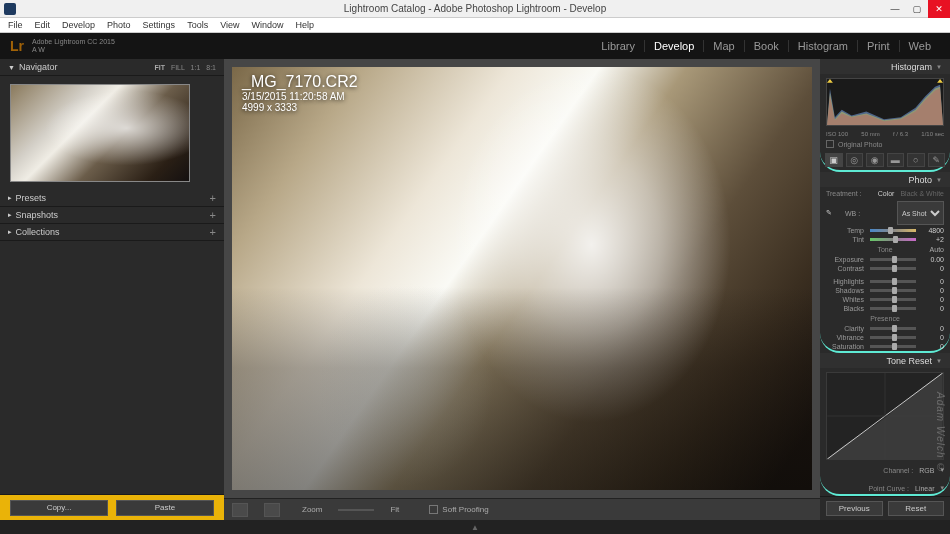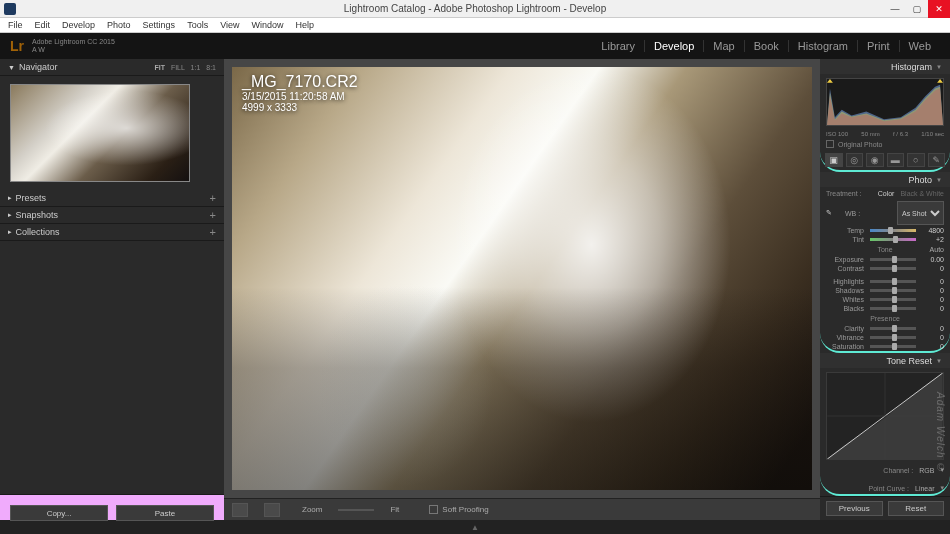--- a/index.html
+++ b/index.html
@@ -39,21 +39,21 @@
 .panel-header .hopts { color: #888; font-size: 7px; }
 .panel-header .hopts span { margin-left: 4px; }
 .panel-header .hopts .active { font-weight: bold; color: #aaa; }
 .panel-header .plus { color: #888; font-size: 11px; }
 
 .thumbnail-box { padding: 8px 10px; }
 .thumbnail { width: 180px; height: 98px; background: linear-gradient(135deg, #8a7a5d 0%, #d4d0c8 30%, #f0ede5 40%, #6b5d4a 60%, #2a1f15 85%, #141010 100%); border: 1px solid #888; position: relative; }
 .thumbnail::after { content: ""; position: absolute; inset: 0; background: radial-gradient(ellipse at 65% 45%, rgba(255,255,255,0.75) 0%, transparent 50%); }
 
 .left-spacer { flex: 1; }
-.left-footer { height: 26px; background: #f0abfc; display: flex; align-items: flex-start; gap: 8px; padding: 10px 10px; border-top: 1px solid #1a1a1a; }
+.left-footer { height: 26px; background: #eab308; display: flex; align-items: center; gap: 8px; padding: 10px 10px; border-top: 1px solid #1a1a1a; }
 .left-footer button { flex: 1; height: 16px; background: #3a3a3a; border: 1px solid #555; color: #ccc; font-size: 8px; cursor: pointer; }
 
 
 .image-area { flex: 1; padding: 8px; display: flex; flex-direction: column; }
 .image-container { flex: 1; background: linear-gradient(125deg, #7a6848 0%, #b8a888 15%, #ede6d8 32%, #fafaf5 42%, #a89878 52%, #5d4e3a 68%, #3a2e20 82%, #1a1410 95%); position: relative; overflow: hidden; }
 .image-container::before { content: ""; position: absolute; inset: 0; background: radial-gradient(ellipse 40% 70% at 62% 42%, rgba(255,255,255,0.88) 0%, rgba(255,255,255,0.5) 30%, transparent 60%), radial-gradient(ellipse 25% 40% at 30% 75%, rgba(220,220,210,0.45) 0%, transparent 60%); }
 .image-container::after { content: ""; position: absolute; bottom: 0; left: 0; right: 0; height: 48%; background: linear-gradient(180deg, transparent 0%, rgba(20,15,10,0.35) 40%, rgba(10,8,5,0.5) 100%); }
 .image-overlay { position: absolute; top: 6px; left: 10px; color: #fff; text-shadow: 0 1px 4px rgba(0,0,0,0.8); z-index: 5; }
 .image-overlay .fname { font-size: 16px; font-weight: 300; }
 .image-overlay .fdate { font-size: 10px; }

